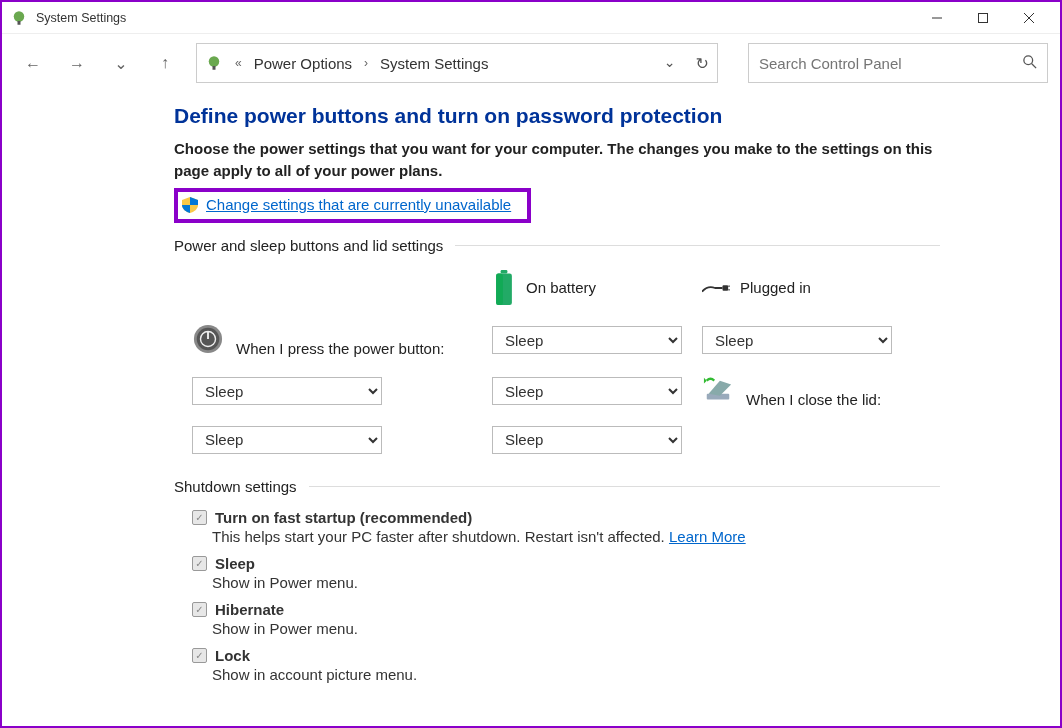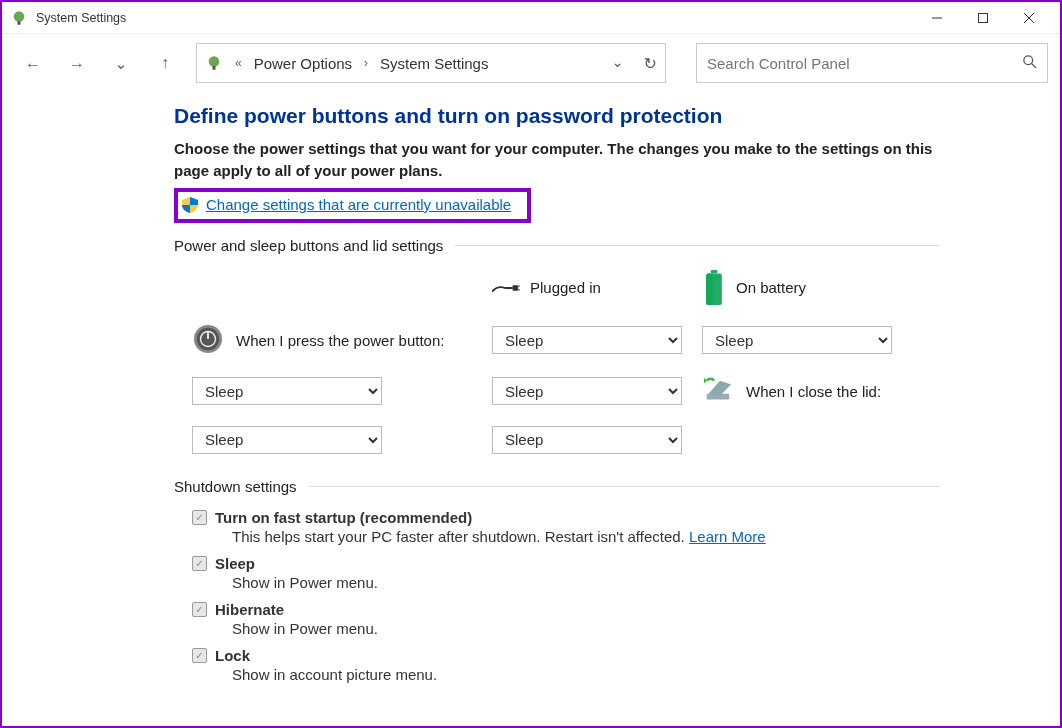--- a/index.html
+++ b/index.html
@@ -8,42 +8,42 @@
   .titlebar .app-icon { width: 18px; height: 18px; margin-right: 8px; }
   .titlebar .title { font-size: 12.5px; color: #333; flex: 0 0 auto; }
   .titlebar .spacer { flex: 1; }
   .win-btn { width: 46px; height: 30px; display:flex; align-items:center; justify-content:center; color:#000; background:transparent; border:none; font-size:10px; }
   .toolbar { height: 58px; display:flex; align-items:center; padding: 0 12px 0 18px; gap:18px; }
   .nav-arrow { width:26px; height:26px; display:flex; align-items:center; justify-content:center; color:#666; font-size:16px; background:transparent; border:none; }
   .address-bar { flex: 1; height: 40px; border:1px solid #ccc; display:flex; align-items:center; padding: 0 8px; gap:8px; }
   .address-bar .seg { font-size: 15px; color:#333; }
   .address-bar .chevron { font-size:12px; color:#666; margin: 0 4px; }
   .address-bar .actions { margin-left:auto; display:flex; gap:20px; }
-  .search-box { width: 352px; height: 40px; border:1px solid #ccc; display:flex; align-items:center; padding: 0 10px; margin-left:12px; }
+  .search-box { width: 300px; height: 40px; border:1px solid #ccc; display:flex; align-items:center; padding: 0 10px; margin-left:12px; }
   .search-box input { border:none; outline:none; flex:1; font-size:15px; color:#555; }
   .search-box .icon { color:#555; font-size:14px; }
   .content { padding: 12px 120px 0 172px; }
   .heading { color:#003399; font-size: 21px; font-weight:700; margin-bottom:10px; }
   .desc { font-size:15px; color:#222; line-height:1.45;font-weight:bold; }
   .highlight-box { display:inline-flex; align-items:flex-end; gap:8px; border:4px solid #8a00c9; padding:4px 16px 6px 4px; margin-top:6px; }
   .shield-icon { width:16px; height:16px; }
   .link { color:#0066cc; font-size:15px; }
   fieldset { border:none; border-top:1px solid #ddd; margin-top:14px; padding:10px 0 0 0; }
   .legend { font-size:15px; color:#222; padding-right:12px; }
   .grid { display:grid; grid-template-columns: 290px 200px 200px; column-gap:10px; row-gap:18px; align-items:center; margin: 6px 0 10px 18px; }
   .col-head { display:flex; align-items:center; gap:10px; font-size:15px; color:#222; }
-  .row-label { display:flex; align-items:center; gap:12px; font-size:15px; color:#222; }
+  .row-label { display:flex; align-items:flex-end; gap:12px; font-size:15px; color:#222; }
   .row-label .ricon { width:32px; text-align:center; }
   select { width: 190px; height: 28px; border:1px solid #bbb; background:#fff; font-size:15px; padding: 0 8px; color:#333; }
   .shutdown-list { margin: 4px 0 0 18px; }
   .shutdown-item { margin-bottom:10px; }
   .shutdown-item .row1 { display:flex; align-items:center; gap:8px; }
   .fake-check { width:15px; height:15px; border:1px solid #999; background:#e7e7e7; display:inline-flex; align-items:center; justify-content:center; font-size:10px; color:#888; border-radius:2px; }
   .shutdown-item .bold { font-weight:bold; font-size:15px; color:#333; }
-  .shutdown-item .sub { font-size:15px; color:#333; margin-left:40px; margin-top:2px; }
+  .shutdown-item .sub { font-size:15px; color:#333; margin-left:20px; margin-top:2px; }
   .learn-more { color:#0066cc; text-decoration:underline; }
   .battery-svg { width:24px; height:36px; }
   .plug-svg { width:28px; height:14px; }
   .power-btn-svg { width:30px; height:30px; }
 </style>
 </head>
 <body>
 
 <div class="titlebar">
   <svg class="app-icon" viewBox="0 0 24 24">
@@ -113,35 +113,35 @@
       <path d="M8 16 C4 15 0 12 0 8 H8 Z" fill="#0078d7"></path>
     </svg>
     <a class="link" href="#">Change settings that are currently unavailable</a>
   </div>
 
   <fieldset>
     <legend class="legend">Power and sleep buttons and lid settings</legend>
     <div class="grid">
       <div></div>
       <div class="col-head">
+        <svg class="battery-svg" viewBox="0 0 20 32">
+            <rect x="7" y="0" width="6" height="3" fill="#2a6" rx="1"></rect>
+            <rect x="3" y="3" width="14" height="28" fill="#2a6" rx="2"></rect>
+            <rect x="3" y="3" width="6" height="28" fill="#1a5" rx="2"></rect>
+          </svg>
+        <span>On battery</span>
+      </div>
+      <div class="col-head">
         <svg class="plug-svg" viewBox="0 0 30 12">
             <path d="M0 10 Q6 3 14 6 L22 6" stroke="#333" stroke-width="2" fill="none"></path>
             <rect x="22" y="3" width="6" height="6" fill="#333" rx="1"></rect>
             <line x1="28" y1="4" x2="30" y2="4" stroke="#333"></line>
             <line x1="28" y1="8" x2="30" y2="8" stroke="#333"></line>
           </svg>
         <span>Plugged in</span>
-      </div>
-      <div class="col-head">
-        <svg class="battery-svg" viewBox="0 0 20 32">
-            <rect x="7" y="0" width="6" height="3" fill="#2a6" rx="1"></rect>
-            <rect x="3" y="3" width="14" height="28" fill="#2a6" rx="2"></rect>
-            <rect x="3" y="3" width="6" height="28" fill="#1a5" rx="2"></rect>
-          </svg>
-        <span>On battery</span>
       </div>
 
       <div class="row-label">
         <span class="ricon">
           <svg class="power-btn-svg" viewBox="0 0 32 32">
               <circle cx="16" cy="16" r="15" fill="#888"></circle>
               <circle cx="16" cy="16" r="12" fill="#555"></circle>
               <circle cx="16" cy="16" r="8" fill="none" stroke="#eee" stroke-width="1.5"></circle>
               <line x1="16" y1="8" x2="16" y2="16" stroke="#eee" stroke-width="2"></line>
             </svg>

